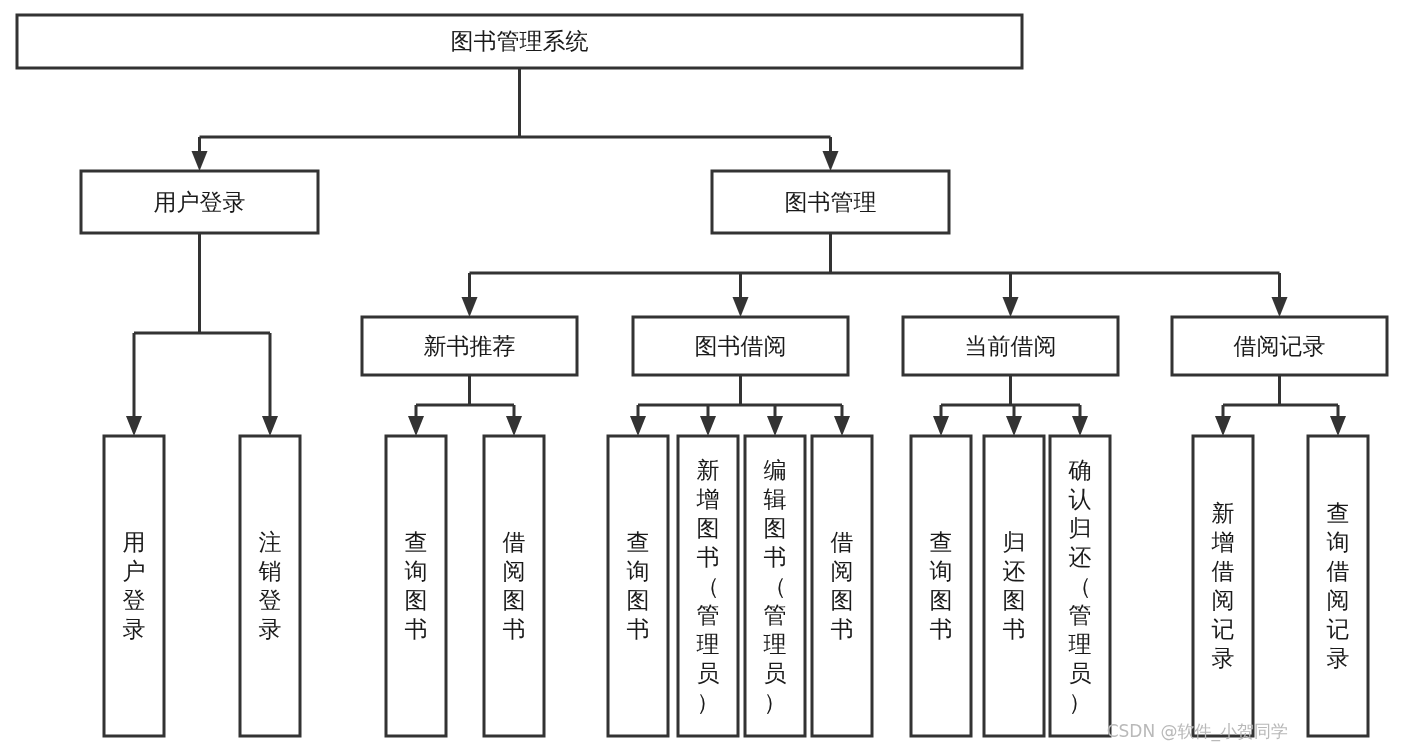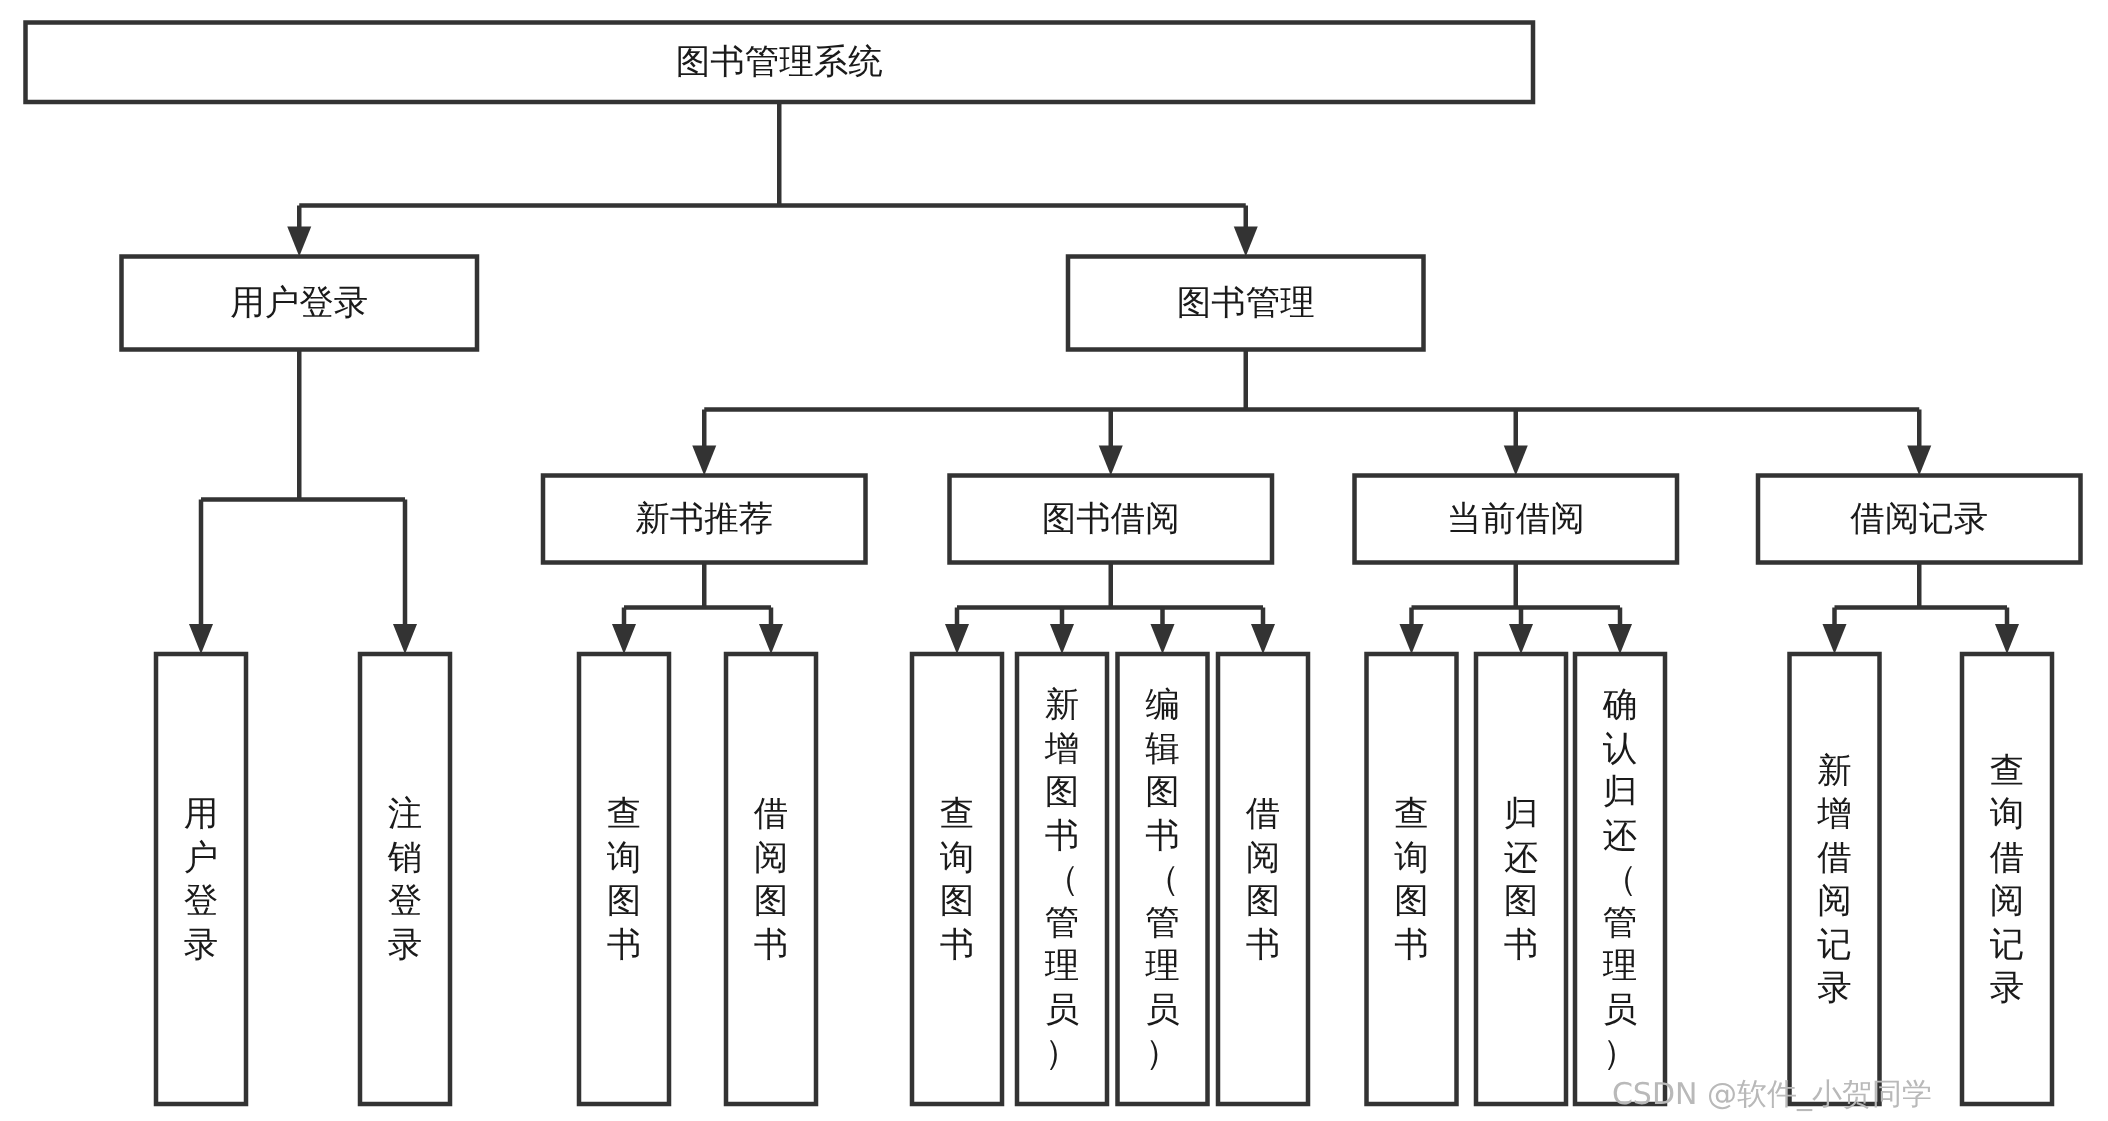--- a/index.html
+++ b/index.html
@@ -53,21 +53,21 @@
     font-family: "DejaVu Sans", "Liberation Sans", sans-serif;
     font-size: 23px;
     fill: #1a1a1a;
     text-anchor: middle;
   }
   .watermark {
     position: absolute;
     right: 8px;
     bottom: 4px;
     font-family: "DejaVu Sans", "Liberation Sans", sans-serif;
-    font-size: 20px;
+    font-size: 17px;
     color: #b9b9b9;
     white-space: nowrap;
     user-select: none;
   }
 </style>
 </head>
 <body>
 
 <div id="diagram-root">
   <svg class="flowchart" viewBox="0 0 1405 747">

